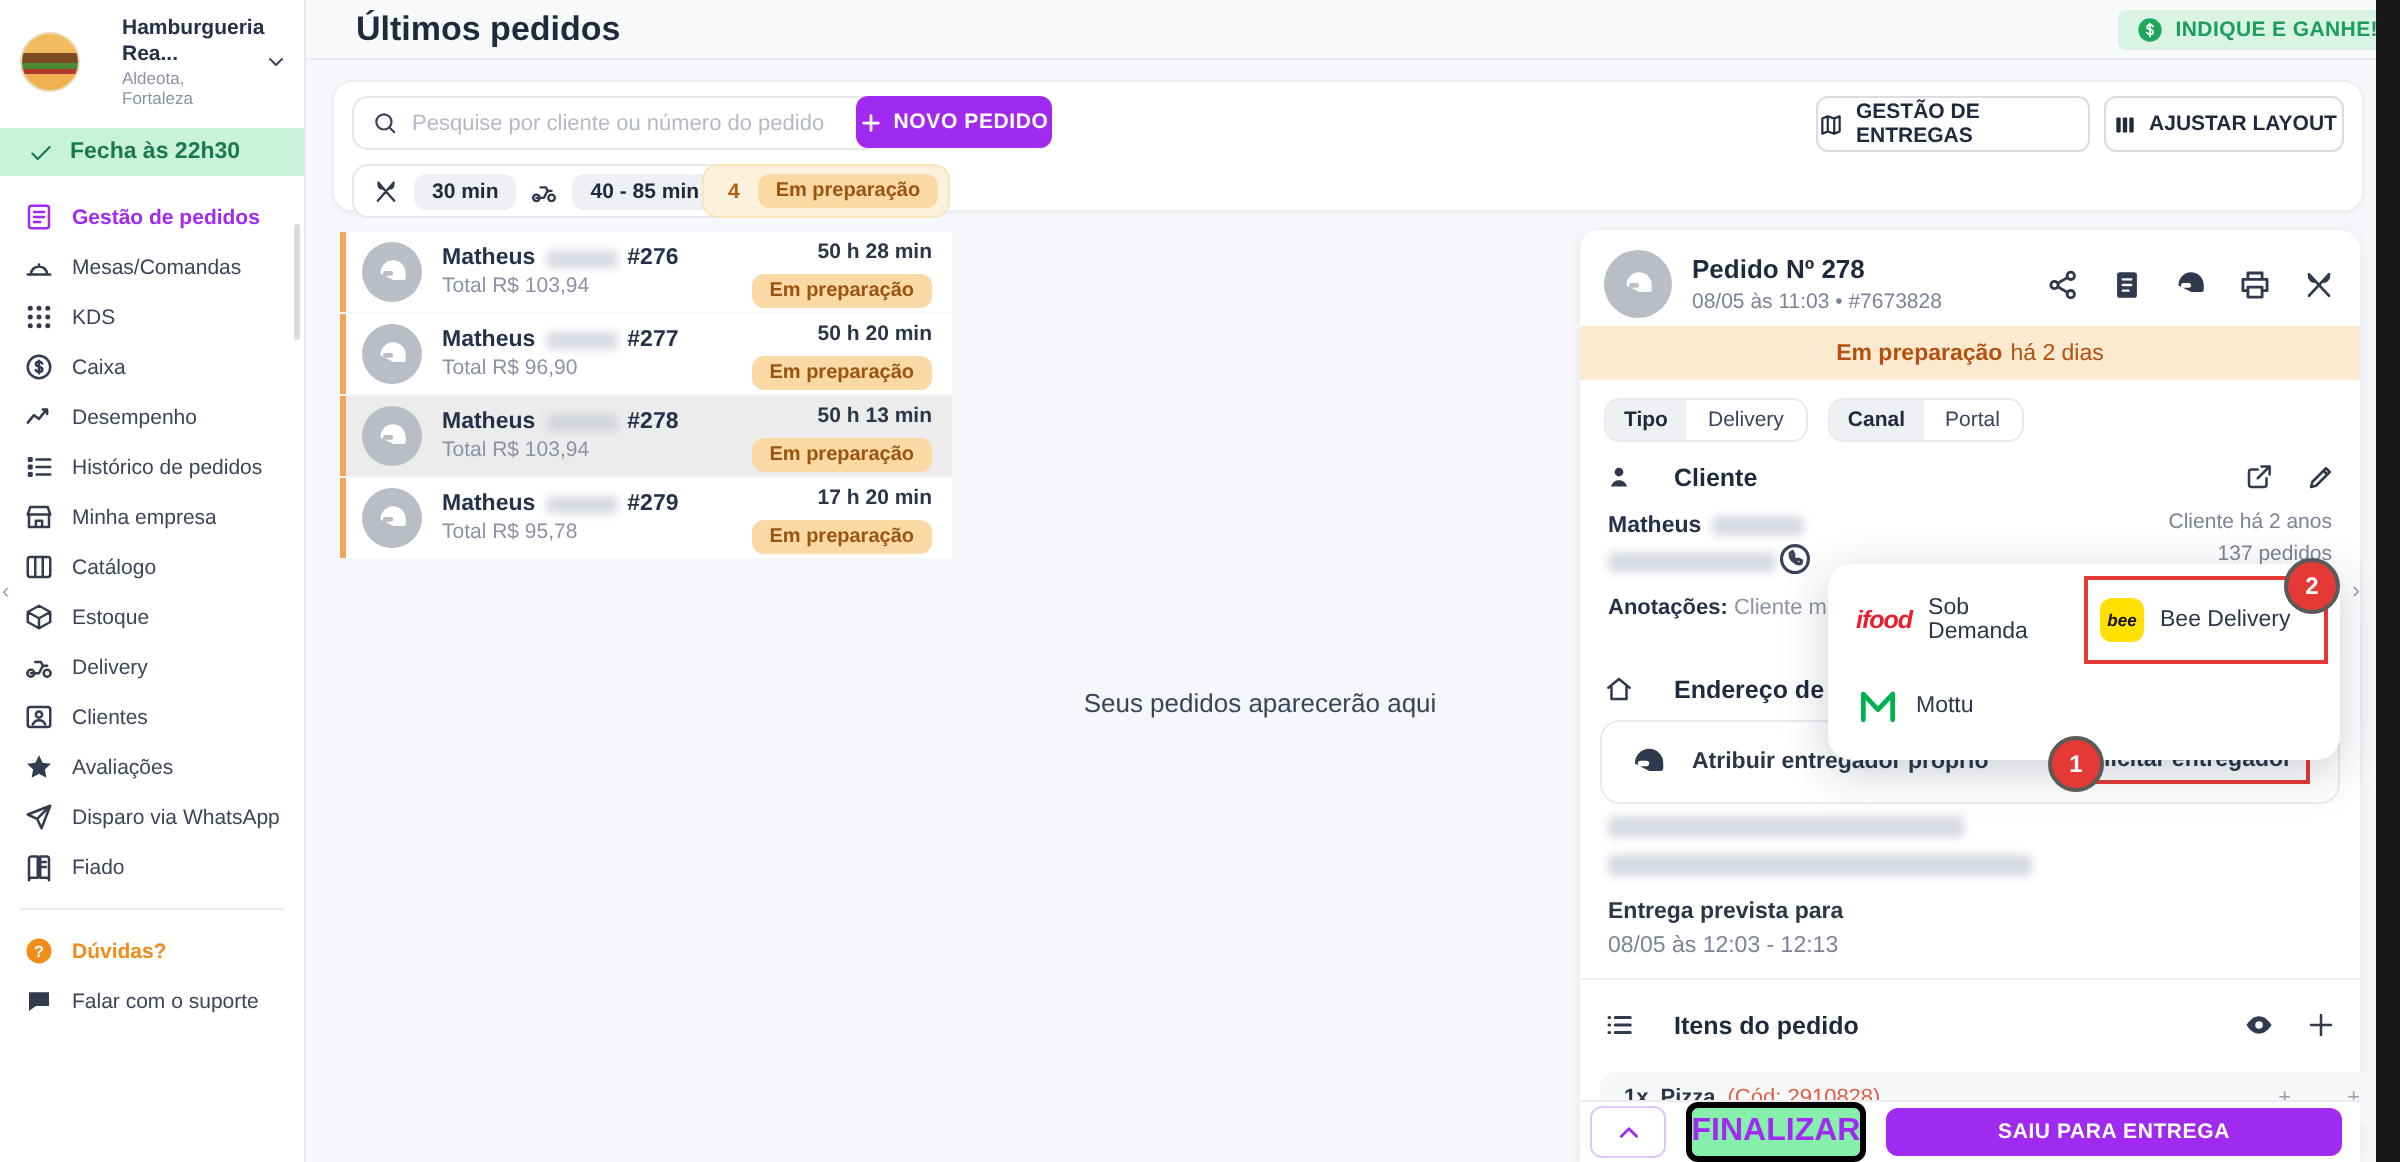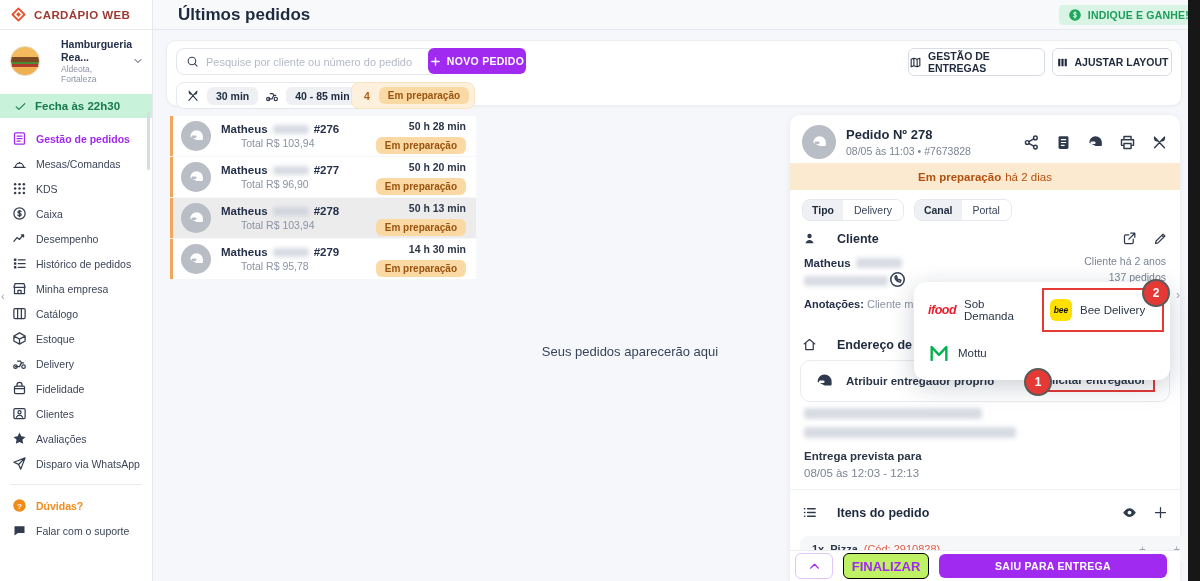--- a/index.html
+++ b/index.html
@@ -61,21 +61,21 @@
   .order-row{display:flex;align-items:center;height:40px;background:#fff;border-left:3px solid #f2a65a;
     margin-bottom:1px;padding:0 10px 0 8px;cursor:pointer;}
   .order-row.selected{background:#ececec;}
   .avatar{width:30px;height:30px;border-radius:50%;background:#b9bdc6;color:#fff;display:flex;
     align-items:center;justify-content:center;flex:none;}
   .avatar .ic{width:17px;height:17px;}
   .order-main{margin-left:10px;min-width:0;}
   .order-line1{font-size:11.5px;color:#25304a;display:flex;align-items:center;gap:5px;white-space:nowrap;}
   .order-name{font-weight:700;}
   .order-id{font-weight:600;}
-  .order-total{font-size:10.5px;color:#8b93a3;margin-top:2px;margin-left:20px;}
+  .order-total{font-size:10.5px;color:#8b93a3;margin-top:2px;}
   .order-right{margin-left:auto;text-align:right;}
   .order-elapsed{font-size:10.5px;font-weight:600;color:#2b3648;margin-bottom:3px;}
   .blur{display:inline-block;background:#c7ccd6;border-radius:3px;filter:blur(2px);opacity:.7;}
   
   #empty-msg{left:480px;top:344px;width:300px;text-align:center;font-size:13px;color:#39445a;}
   
   #panel{left:790px;top:115px;width:390px;height:466px;background:#fff;border-radius:10px 10px 0 0;
     box-shadow:0 1px 6px rgba(20,30,60,.07);z-index:4;}
   #panel .sec{position:absolute;}
   #p-header{top:10px;left:12px;right:12px;display:flex;align-items:center;}
@@ -121,21 +121,21 @@
   #p-div{top:374px;left:0;width:100%;height:1px;background:#eef0f3;}
   #p-items-head{top:390px;left:12px;right:12px;}
   #item-sliver{top:421px;left:10px;width:368px;height:26px;background:#f6f7f9;border-radius:8px;
     display:flex;align-items:center;gap:6px;padding:0 12px;font-size:11px;color:#2b3648;}
   #item-sliver .code{color:#e05d44;}
   #item-sliver .dim{margin-left:auto;color:#9aa2b1;display:flex;gap:28px;}
   #p-footer{top:435px;left:0;width:100%;height:31px;background:#fff;border-top:1px solid #ececf0;
     display:flex;align-items:center;gap:10px;padding-left:5px;box-sizing:border-box;z-index:10;}
   #btn-up{width:36px;height:24px;border:1px solid #e3c6f8;border-radius:6px;background:#fff;color:#a12af0;}
   #btn-up .ic{width:13px;height:13px;}
-  #btn-finish{width:84px;height:24px;border:1px solid #000000;background:#bef264;color:#a12af0;font-size:13px;}
+  #btn-finish{width:84px;height:24px;border:3px solid #000000;background:#86efac;color:#a12af0;font-size:16px;}
   #btn-dispatch{width:228px;height:24px;background:#a12af0;color:#fff;font-size:10.5px;letter-spacing:.3px;}
   
   #popup{top:167px;left:124px;width:244px;background:#fff;border-radius:12px;z-index:20;
     box-shadow:0 6px 24px rgba(20,30,60,.22);padding:6px;display:grid;grid-template-columns:1fr 1fr;}
   .pop-cell{display:flex;align-items:center;gap:8px;padding:8px 6px;font-size:11.5px;font-weight:500;
     color:#2b3648;cursor:pointer;position:relative;border:2px solid transparent;}
   .pop-cell.annotated{border-color:#e53935;}
   .pop-cell .badge2{right:-8px;top:-11px;}
   .logo-ifood{font-style:italic;font-weight:800;font-size:12.5px;color:#ea1d2c;letter-spacing:-.5px;}
   .logo-bee{width:22px;height:22px;background:#ffe000;border-radius:6px;display:flex;align-items:center;
@@ -144,29 +144,20 @@
   
   #strip{right:0;top:0;width:12px;height:581px;background:#171717;z-index:50;}
   #strip-chev{left:1176px;top:288px;font-size:12px;color:#98a0ab;z-index:51;}
   .red{color:#e23b3b;}
   .dark{color:#39445a;}
 </style>
 </head>
 <body>
 
 <div id="sidebar" class="abs">
-  <div id="brand">
-    <span class="ic" style="width:17px;height:17px">
-      <svg viewBox="0 0 24 24">
-          <rect x="6" y="6" width="12" height="12" transform="rotate(45 12 12)" stroke="#e8532c" stroke-width="2.6"></rect>
-          <rect x="9.6" y="9.6" width="4.8" height="4.8" transform="rotate(45 12 12)" fill="#e8532c" stroke="none"></rect>
-        </svg>
-    </span>
-    <span id="brand-name">CARDÁPIO WEB</span>
-  </div>
   <div id="restaurant">
     <div id="burger"></div>
     <div style="min-width:0">
       <div id="restaurant-name">Hamburgueria Rea...</div>
       <div id="restaurant-loc">Aldeota, Fortaleza</div>
     </div>
     <span class="ic dark" style="width:12px;height:12px;margin-left:auto">
       <svg viewBox="0 0 24 24">
           <path d="M6 9l6 6 6-6"></path>
         </svg>
@@ -277,29 +268,20 @@
             <circle cx="5.5" cy="17" r="2.8"></circle>
             <circle cx="18.5" cy="17" r="2.8"></circle>
             <path d="M5.5 17h6.5l3-6h3.5M9 8h4.5l2 3.5"></path>
           </svg>
         </span>
         <span class="sb-label">Delivery</span>
       </div>
       <div class="sb-item ">
         <span class="ic ">
           <svg viewBox="0 0 24 24">
-            <rect x="4" y="8" width="16" height="12" rx="2"></rect>
-            <path d="M8 8V6a4 4 0 0 1 8 0v2M4 12h16"></path>
-          </svg>
-        </span>
-        <span class="sb-label">Fidelidade</span>
-      </div>
-      <div class="sb-item ">
-        <span class="ic ">
-          <svg viewBox="0 0 24 24">
             <rect x="3" y="4" width="18" height="16" rx="2"></rect>
             <circle cx="12" cy="10" r="2.5"></circle>
             <path d="M7 18c1-2.5 3-3.5 5-3.5s4 1 5 3.5"></path>
           </svg>
         </span>
         <span class="sb-label">Clientes</span>
       </div>
       <div class="sb-item ">
         <span class="ic ">
           <svg viewBox="0 0 24 24">
@@ -308,20 +290,28 @@
         </span>
         <span class="sb-label">Avaliações</span>
       </div>
       <div class="sb-item ">
         <span class="ic ">
           <svg viewBox="0 0 24 24">
             <path d="M21 3L10.5 13.5M21 3l-7 18-3.5-7.5L3 10z"></path>
           </svg>
         </span>
         <span class="sb-label">Disparo via WhatsApp</span>
+      </div>
+      <div class="sb-item ">
+        <span class="ic ">
+          <svg viewBox="0 0 24 24">
+            <path d="M4 5.5a2 2 0 0 1 2-2h5v17H6a2 2 0 0 0-2 2zM20 5.5a2 2 0 0 0-2-2h-5v17h5a2 2 0 0 1 2 2zM14.5 8h3M14.5 12h3"></path>
+          </svg>
+        </span>
+        <span class="sb-label">Fiado</span>
       </div>
       <div class="sb-divider"></div>
       <div class="sb-item help">
         <span class="ic ">
           <svg viewBox="0 0 24 24">
             <circle cx="12" cy="12" r="10" fill="#f08c1a" stroke="none"></circle>
             <text x="12" y="16.8" text-anchor="middle" font-size="13" font-weight="bold" fill="#fff" stroke="none" font-family="Liberation Sans,sans-serif">?</text>
           </svg>
         </span>
         <span class="sb-label">Dúvidas?</span>
@@ -496,21 +486,21 @@
         </span>
       </span>
       <span class="order-main">
         <span class="order-line1">
           <span class="order-name">Matheus</span>
           <span class="blur" style="width:36px;height:9px"></span>
           <span class="order-id">#279</span>
         </span>
         <span class="order-total" style="display:block">Total R$ 95,78</span>
       </span>
-      <span class="order-right"><span class="order-elapsed" style="display:block">14 h 30 min</span><span class="pill-orange">Em preparação</span></span>
+      <span class="order-right"><span class="order-elapsed" style="display:block">17 h 20 min</span><span class="pill-orange">Em preparação</span></span>
     </div>
   </div>
 
 <div id="empty-msg" class="abs">Seus pedidos aparecerão aqui</div>
 
 <div id="panel" class="abs">
   <div id="p-header" class="sec">
     <span class="avatar" id="p-avatar">
       <span class="ic">
         <svg viewBox="0 0 24 24">

